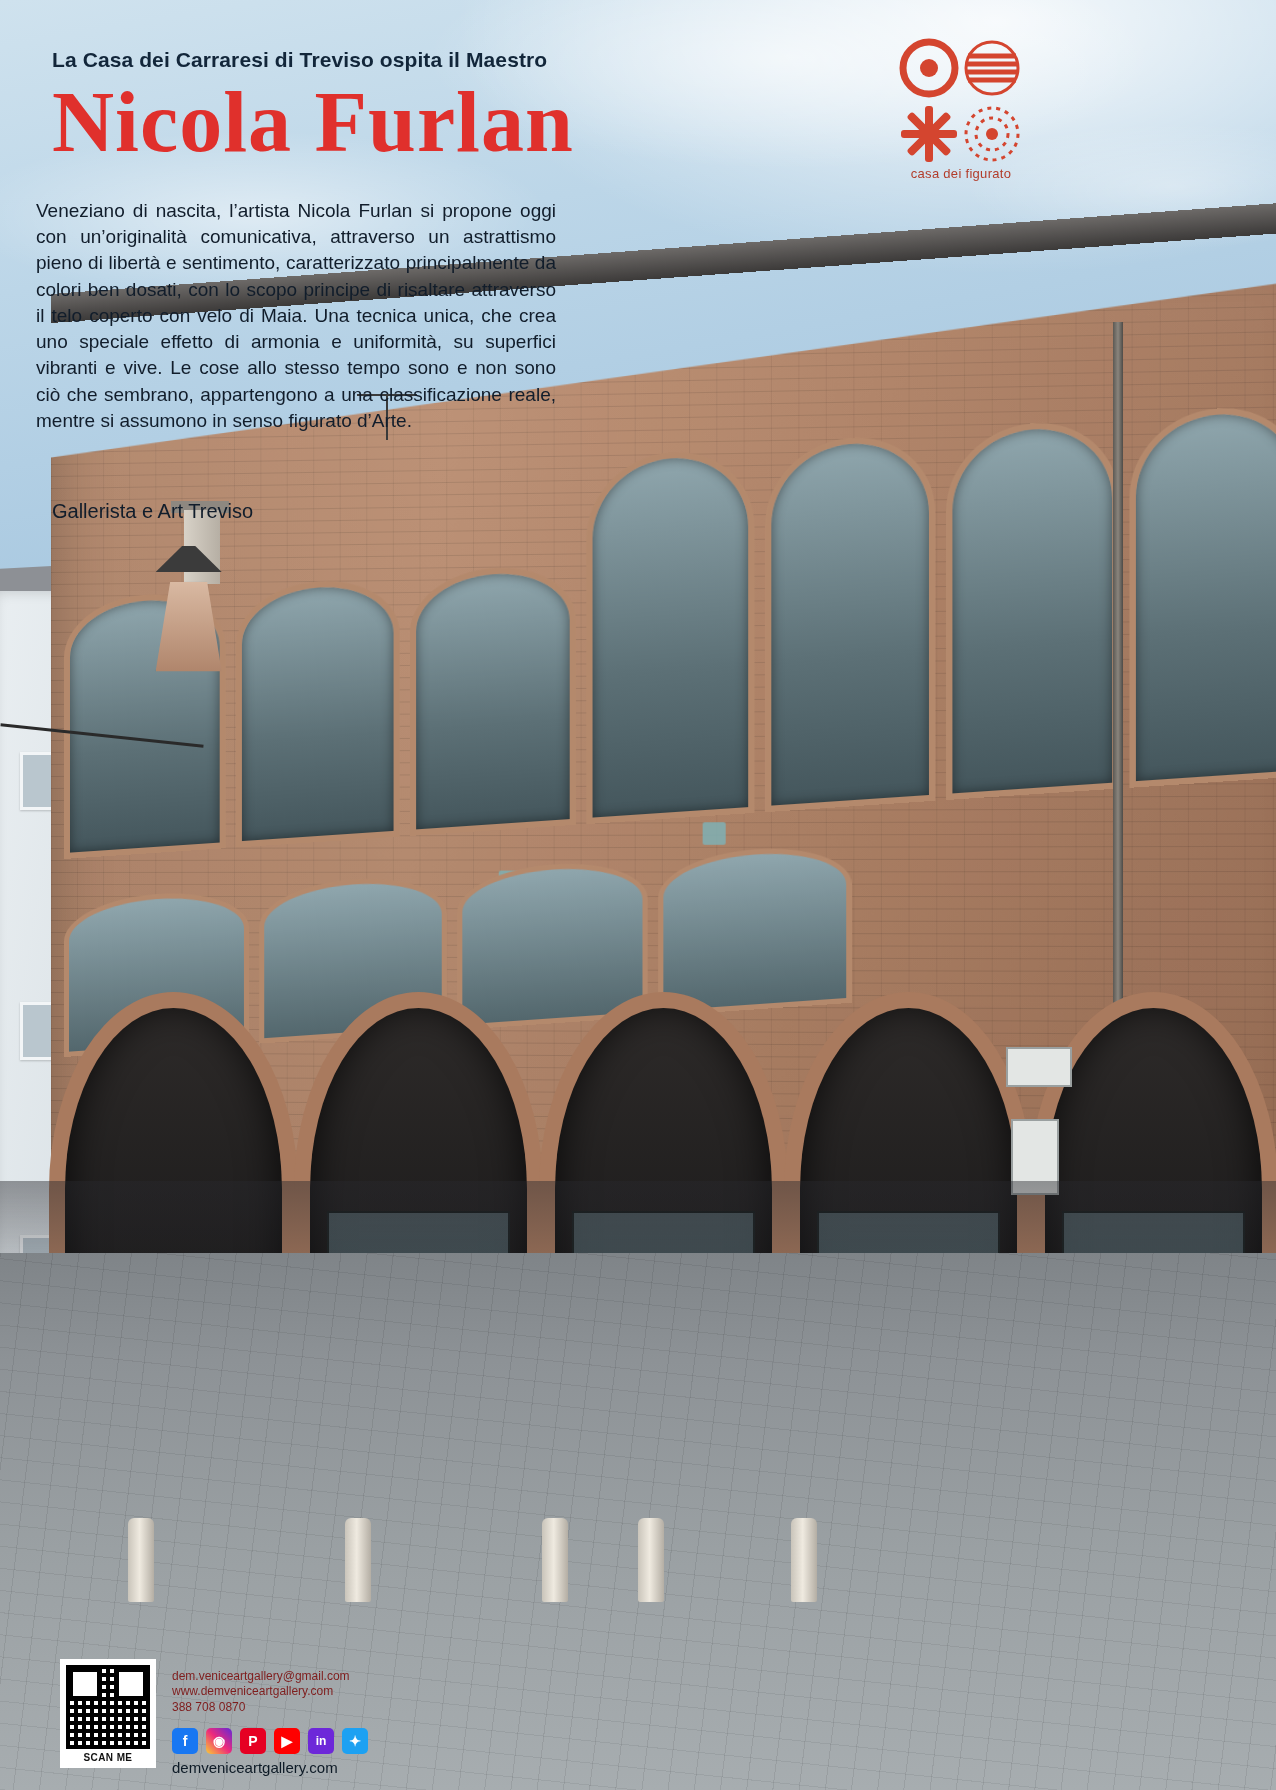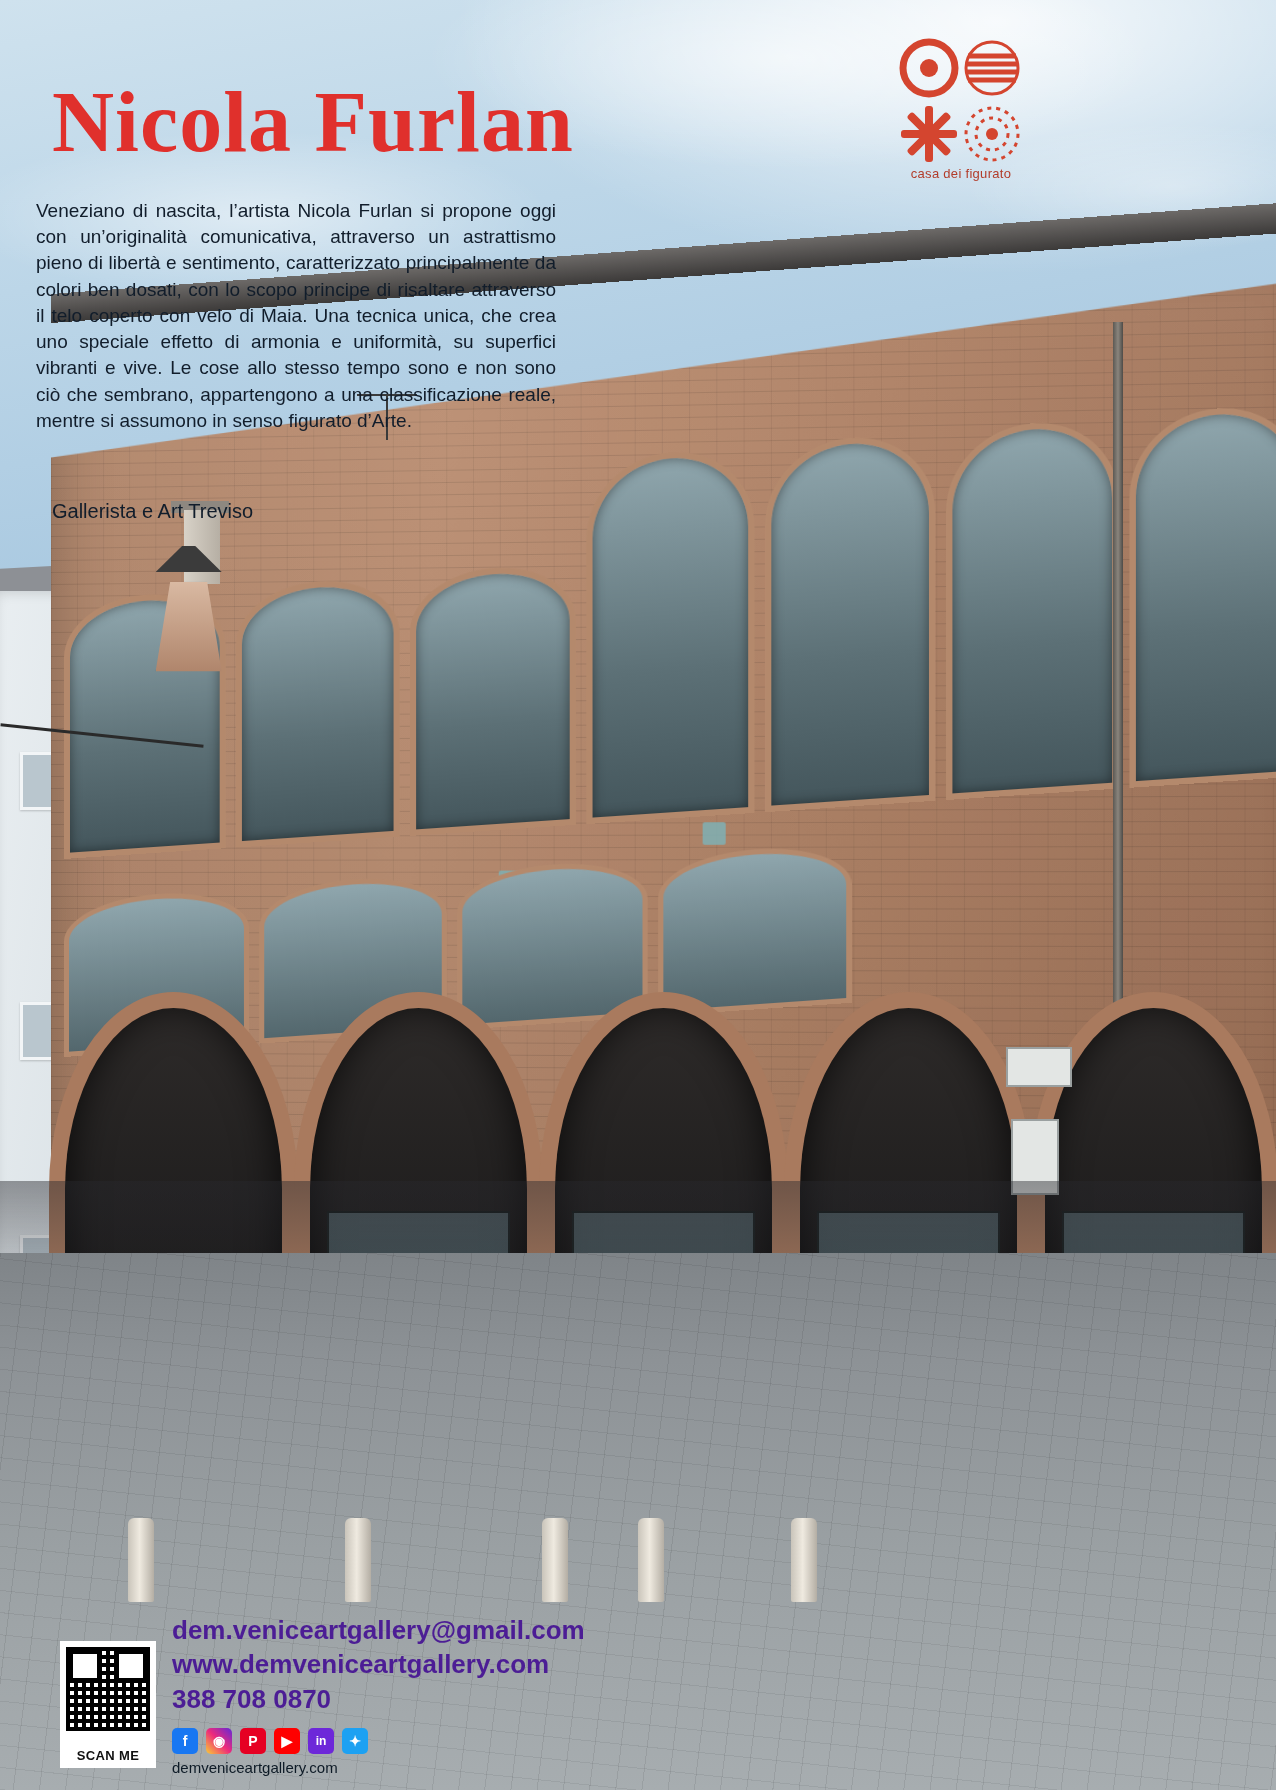--- a/index.html
+++ b/index.html
@@ -357,34 +357,34 @@
   .qr-code::before, .qr-code::after {
     content: "";
     position: absolute;
     width: 24px; height: 24px;
     border: 5px solid #000;
     background: #fff;
   }
   .qr-code::before { left: 2px; top: 2px; }
   .qr-code::after { right: 2px; top: 2px; }
   .qr-label {
-    font-size: 13px;
+    font-size: 10px;
     font-weight: bold;
     color: #111;
-    padding: 17px 0 5px 0;
+    padding: 3px 0 5px 0;
     letter-spacing: .4px;
   }
   .contact {
     position: absolute;
     left: 172px;
     bottom: 74px;
-    font-size: 26px;
+    font-size: 12px;
     line-height: 1.32;
-    color: #4c1d95;
-    font-weight: bold;
+    color: #7f1d1d;
+    font-weight: normal;
   }
   .socials {
     position: absolute;
     left: 172px;
     bottom: 36px;
     display: flex;
     gap: 8px;
     align-items: center;
   }
   .soc {
@@ -482,20 +482,21 @@
     <div class="ground-shadow"></div>
     <div class="ground"></div>
 
     <div class="bollard" style="left:10%;"></div>
     <div class="bollard" style="left:27%;"></div>
     <div class="bollard" style="left:42.5%;"></div>
     <div class="bollard" style="left:50%;"></div>
     <div class="bollard" style="left:62%;"></div>
   </div>
 
+  <div class="kicker">La Casa dei Carraresi di Treviso ospita il Maestro</div>
   <div class="artist-name">Nicola Furlan</div>
   <div class="blurb">Veneziano di nascita, l’artista Nicola Furlan si propone oggi con un’originalità comunicativa, attraverso un astrattismo pieno di libertà e sentimento, caratterizzato principalmente da colori ben dosati, con lo scopo principe di risaltare attraverso il telo coperto con velo di Maia. Una tecnica unica, che crea uno speciale effetto di armonia e uniformità, su superfici vibranti e vive. Le cose allo stesso tempo sono e non sono ciò che sembrano, appartengono a una classificazione reale, mentre si assumono in senso figurato d’Arte.</div>
   <div class="sig">
     <div>Gallerista e Art Treviso</div>
   </div>
 
   <div class="logo">
     <svg viewBox="0 0 130 130" width="130" height="130" aria-hidden="true">
       <g fill="#d4452f">
         <circle cx="33" cy="30" r="26" fill="none" stroke="#d4452f" stroke-width="7"></circle>

